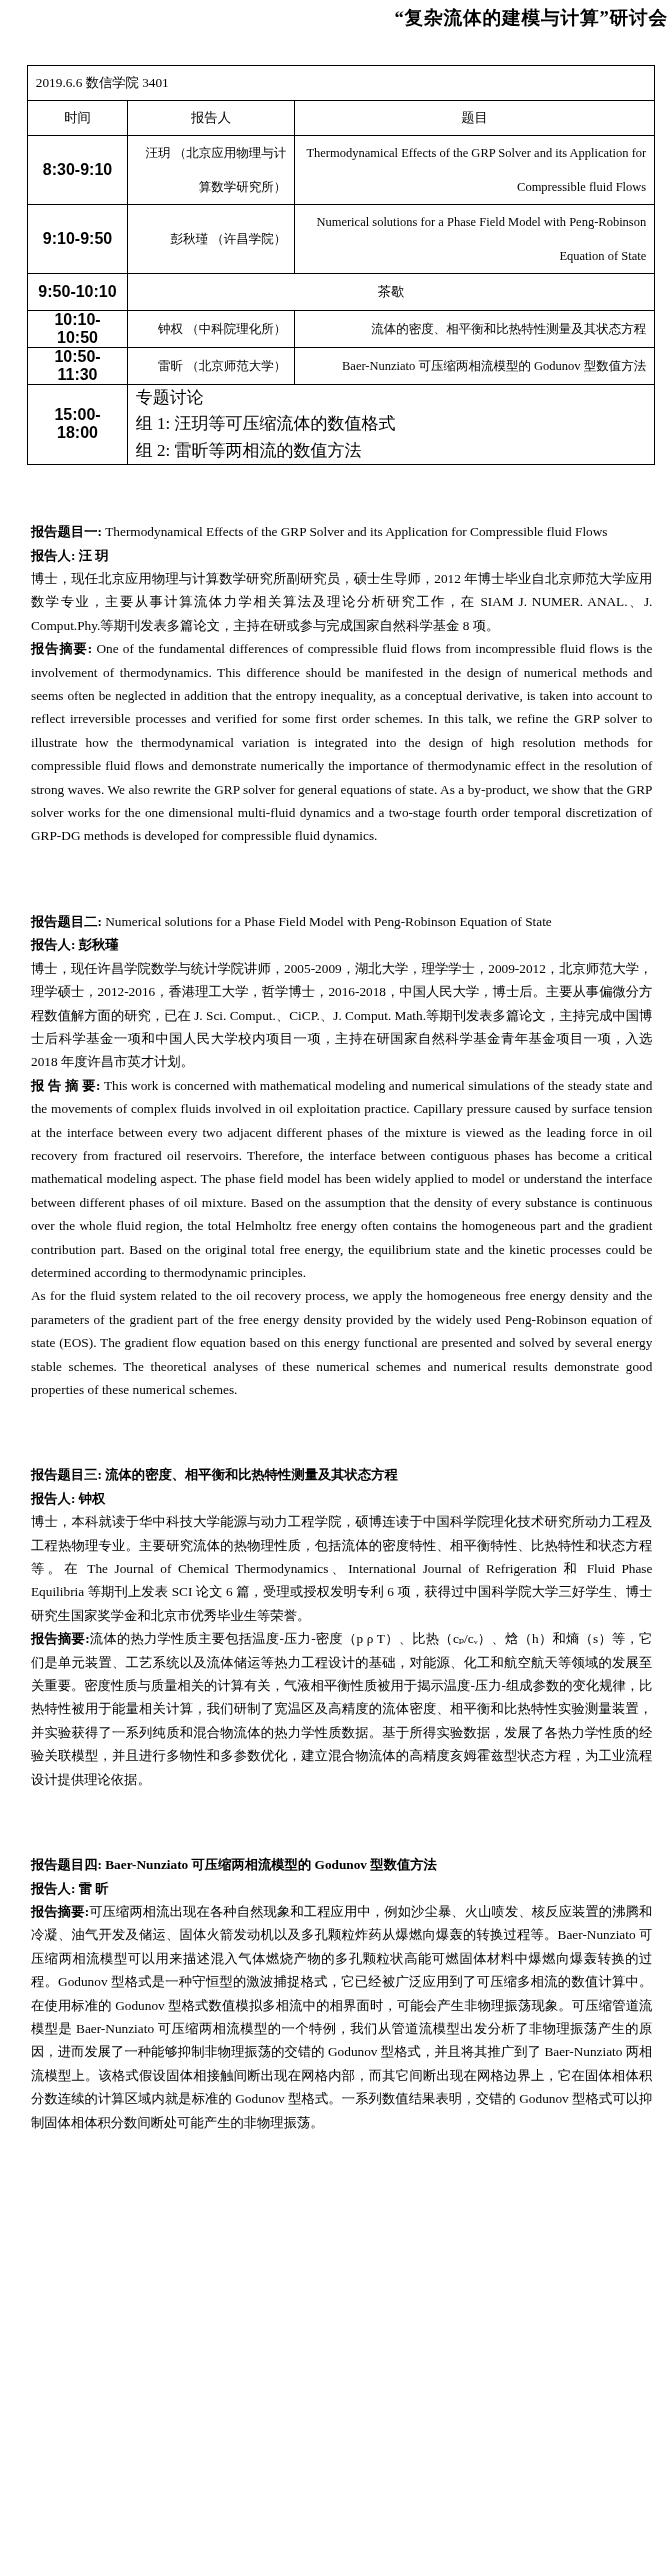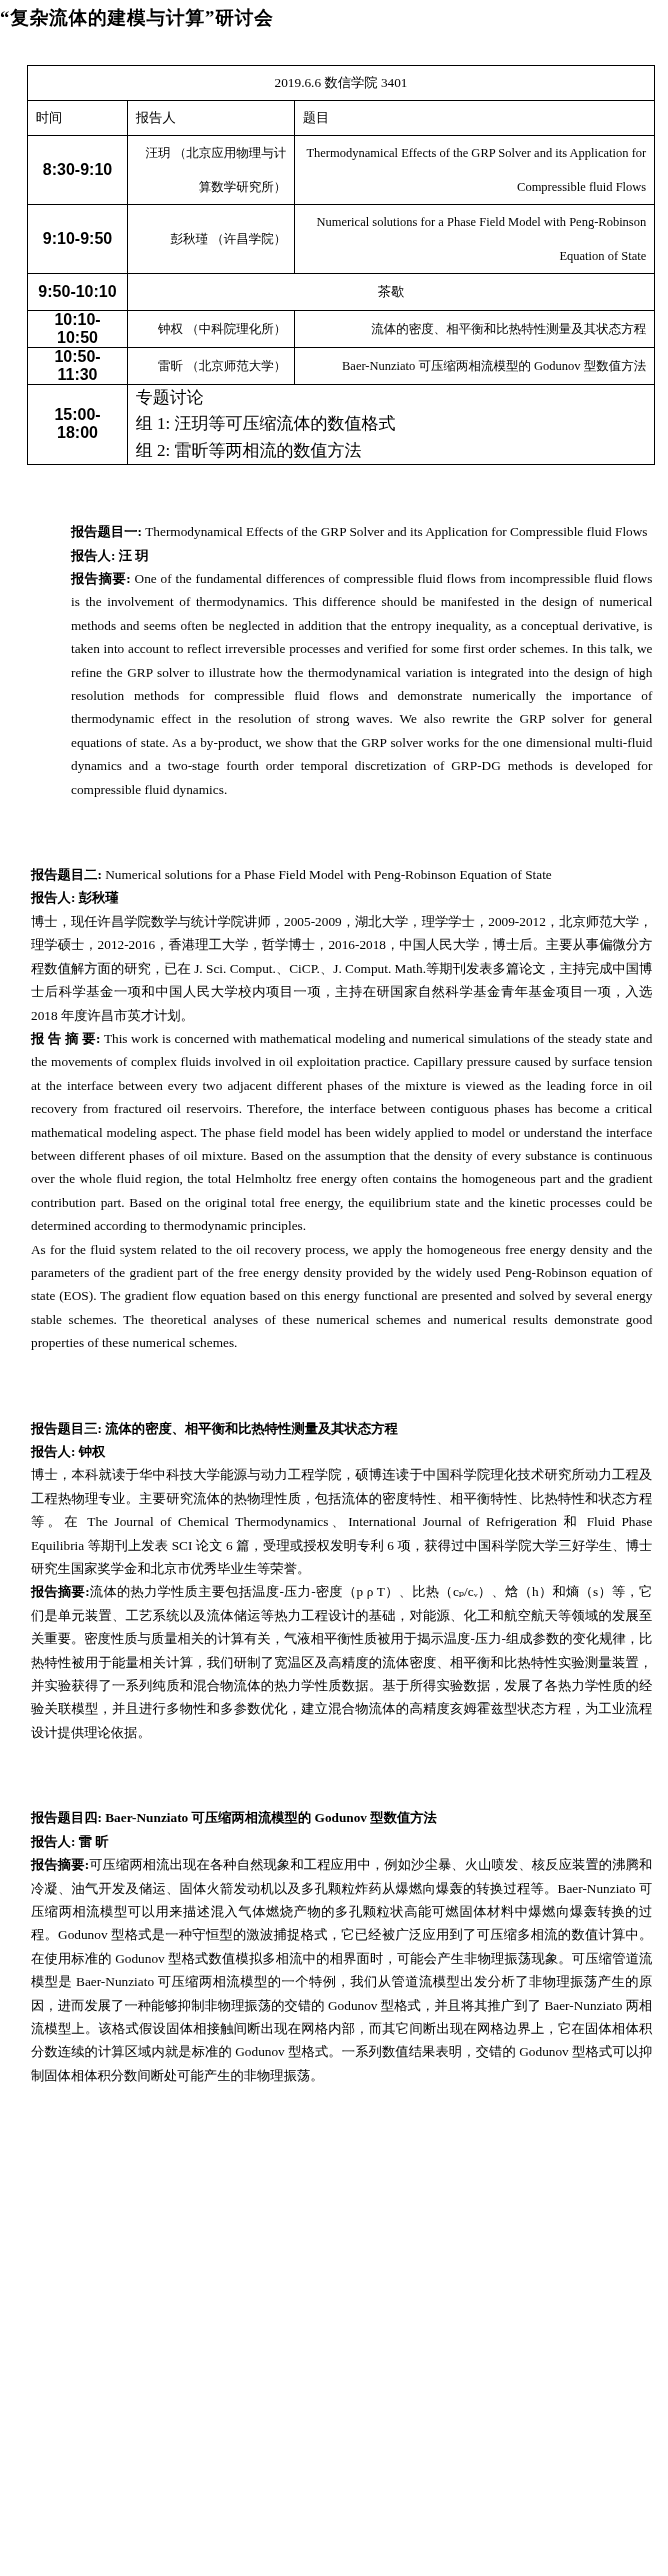--- a/index.html
+++ b/index.html
@@ -7,39 +7,39 @@
     width:668px;
     min-height:2576px;
     color:#000;
     font-family:"Liberation Serif","DejaVu Serif",serif;
     font-size:13.3px;
     -webkit-font-smoothing:antialiased;
   }
   .page{width:668px;}
   h1.doc-title{
     margin:4.7px 0 0 0;
-    text-align:left;
+    text-align:right;
     font-size:18.7px;
     font-weight:bold;
     letter-spacing:0.8px;
   }
   table.schedule{
     border-collapse:collapse;
     table-layout:fixed;
     margin:34px 0 0 27px;
     width:626px;
   }
   table.schedule td{
     border:1.6px solid #000;
     padding:0 7.8px;
     vertical-align:middle;
     overflow:hidden;
   }
-  td.caption-cell{height:34px;text-align:center;font-size:13.3px;}
-  tr.head-row td{height:34px;font-size:13.3px;}
+  td.caption-cell{height:34px;text-align:left;font-size:13.3px;}
+  tr.head-row td{height:34px;text-align:center;font-size:13.3px;}
   td.time-cell{
     text-align:center;
     font-family:"Liberation Sans","DejaVu Sans",sans-serif;
     font-weight:bold;
     font-size:16px;
   }
   td.speaker-cell,td.topic-cell{
     font-size:12.5px;
     line-height:34px;
     text-align:right;
@@ -47,21 +47,21 @@
   td.merged-center{font-size:13.3px;text-align:center;height:36px;margin-top:30px;}
   td.single-line{height:34px;}
   td.discussion-cell{
     font-size:17px;
     line-height:26.5px;
     padding:6.2px 7.8px;
     text-align:left;
   }
   .sections{margin:0 15.6px 0 31px;}
   .sec{margin-top:62px;}
-  .sec.first{margin-top:55px;margin-left:40px;}
+  .sec.first{margin-top:55px;}
   .sec p{margin:0;line-height:23.4px;text-align:justify;}
   p.sec-title{
     padding-left:95px;
     text-indent:-95px;
     font-size:13.3px;
   }
   p.sec-title .lbl{font-weight:bold;}
   p.sec-title .ttl.cn{font-weight:bold;}
   p.sec-speaker{font-weight:bold;}
   p.sec-abstract .lbl{font-weight:bold;}
@@ -122,20 +122,21 @@
       </td>
     </tr>
   </tbody>
     </table>
 
   <div class="sections">
 
     <div class="sec first">
       <p class="sec-title"><span class="lbl">报告题目一: </span><span class="ttl">Thermodynamical Effects of the GRP Solver and its Application for Compressible fluid Flows</span></p>
       <p class="sec-speaker"><span>报告人: </span><span>汪 玥</span></p>
+      <p class="sec-bio">博士，现任北京应用物理与计算数学研究所副研究员，硕士生导师，2012 年博士毕业自北京师范大学应用数学专业，主要从事计算流体力学相关算法及理论分析研究工作，在 SIAM J. NUMER. ANAL.、J. Comput.Phy.等期刊发表多篇论文，主持在研或参与完成国家自然科学基金 8 项。</p>
       <p class="sec-abstract"><span class="lbl">报告摘要: </span><span>One of the fundamental differences of compressible fluid flows from incompressible fluid flows is the involvement of thermodynamics. This difference should be manifested in the design of numerical methods and seems often be neglected in addition that the entropy inequality, as a conceptual derivative, is taken into account to reflect irreversible processes and verified for some first order schemes. In this talk, we refine the GRP solver to illustrate how the thermodynamical variation is integrated into the design of high resolution methods for compressible fluid flows and demonstrate numerically the importance of thermodynamic effect in the resolution of strong waves. We also rewrite the GRP solver for general equations of state. As a by-product, we show that the GRP solver works for the one dimensional multi-fluid dynamics and a two-stage fourth order temporal discretization of GRP-DG methods is developed for compressible fluid dynamics.</span></p>
     </div>
 
     <div class="sec">
       <p class="sec-title"><span class="lbl">报告题目二: </span><span class="ttl">Numerical solutions for a Phase Field Model with Peng-Robinson Equation of State</span></p>
       <p class="sec-speaker"><span>报告人: </span><span>彭秋瑾</span></p>
       <p class="sec-bio">博士，现任许昌学院数学与统计学院讲师，2005-2009，湖北大学，理学学士，2009-2012，北京师范大学，理学硕士，2012-2016，香港理工大学，哲学博士，2016-2018，中国人民大学，博士后。主要从事偏微分方程数值解方面的研究，已在 J. Sci. Comput.、CiCP.、J. Comput. Math.等期刊发表多篇论文，主持完成中国博士后科学基金一项和中国人民大学校内项目一项，主持在研国家自然科学基金青年基金项目一项，入选 2018 年度许昌市英才计划。</p>
       <p class="sec-abstract"><span class="lbl">报 告 摘 要: </span><span>This work is concerned with mathematical modeling and numerical simulations of the steady state and the movements of complex fluids involved in oil exploitation practice. Capillary pressure caused by surface tension at the interface between every two adjacent different phases of the mixture is viewed as the leading force in oil recovery from fractured oil reservoirs. Therefore, the interface between contiguous phases has become a critical mathematical modeling aspect. The phase field model has been widely applied to model or understand the interface between different phases of oil mixture. Based on the assumption that the density of every substance is continuous over the whole fluid region, the total Helmholtz free energy often contains the homogeneous part and the gradient contribution part. Based on the original total free energy, the equilibrium state and the kinetic processes could be determined according to thermodynamic principles.</span></p>
       <p class="sec-abstract">As for the fluid system related to the oil recovery process, we apply the homogeneous free energy density and the parameters of the gradient part of the free energy density provided by the widely used Peng-Robinson equation of state (EOS). The gradient flow equation based on this energy functional are presented and solved by several energy stable schemes. The theoretical analyses of these numerical schemes and numerical results demonstrate good properties of these numerical schemes.</p>
     </div>

